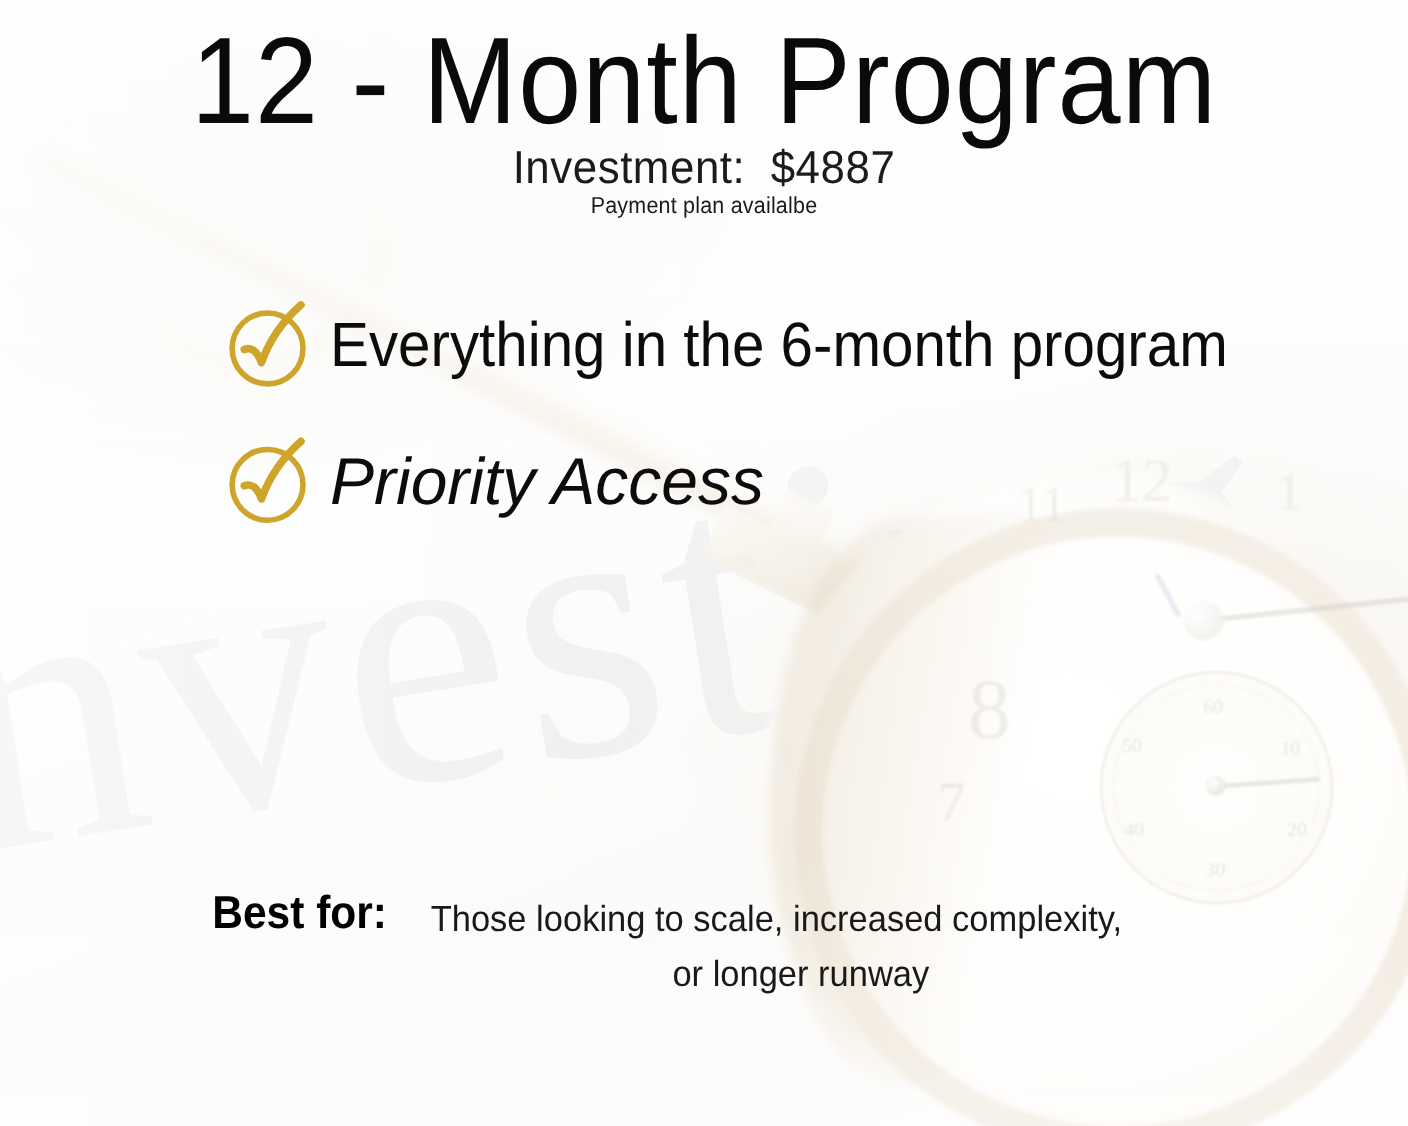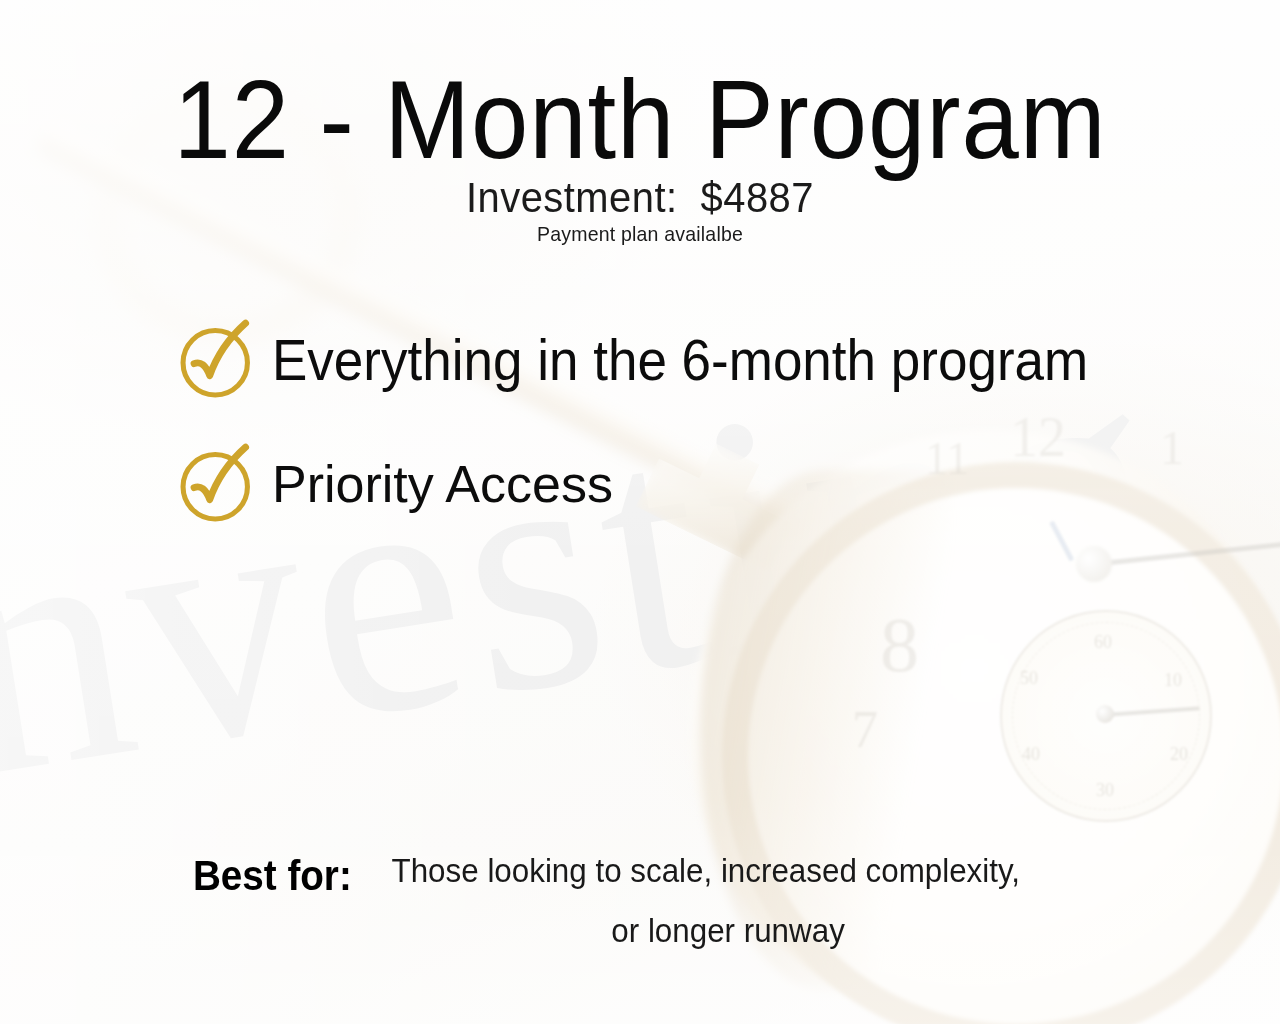--- a/index.html
+++ b/index.html
@@ -191,21 +191,20 @@
     inset: 0;
     background:
       linear-gradient(180deg, rgba(255,255,255,.86) 0%, rgba(255,255,255,.70) 26%, rgba(255,255,255,.50) 52%, rgba(255,255,255,.46) 78%, rgba(255,255,255,.62) 100%),
       linear-gradient(90deg, rgba(255,255,255,.55) 0%, rgba(255,255,255,.22) 40%, rgba(255,255,255,.18) 100%);
   }
 
   
   .content {
     position: absolute;
     inset: 0;
-    margin-top: 46px;
   }
 
   .title {
     position: absolute;
     left: 0; right: 0;
     top: 14px;
     text-align: center;
     font-family: "Liberation Sans", "DejaVu Sans", sans-serif;
     font-weight: 300;
     font-size: 112px;
@@ -236,21 +235,21 @@
     text-align: center;
     font-weight: 400;
     font-size: 21px;
     letter-spacing: .2px;
     color: #1b1b1b;
     transform: scaleX(.93);
   }
 
   .bullets {
     position: absolute;
-    left: 172px;
+    left: 200px;
     top: 252px;
     width: 1060px;
   }
   .bullet-row {
     display: flex;
     align-items: center;
     height: 124px;
   }
   .check-icon {
     flex: 0 0 auto;
@@ -264,32 +263,33 @@
     font-size: 57px;
     line-height: 1;
     color: #0c0c0c;
     white-space: nowrap;
     transform: scaleX(.93);
     transform-origin: left center;
   }
   
   .bullet-row.wide .bullet-text {
     transform: scaleX(1);
-    font-size: 52px;
+    font-size: 60px;
+    font-style: italic;
   }
 
   .bestfor {
     position: absolute;
     left: 186px;
     top: 806px;
     width: 900px;
   }
   .bestfor-line1 {
     display: flex;
-    align-items: flex-start;
+    align-items: flex-end;
     white-space: nowrap;
   }
   .bestfor-label {
     font-weight: 700;
     font-size: 42px;
     color: #000000;
     letter-spacing: 0;
     transform: scaleX(.92);
     transform-origin: left baseline;
     margin-right: 16px;

